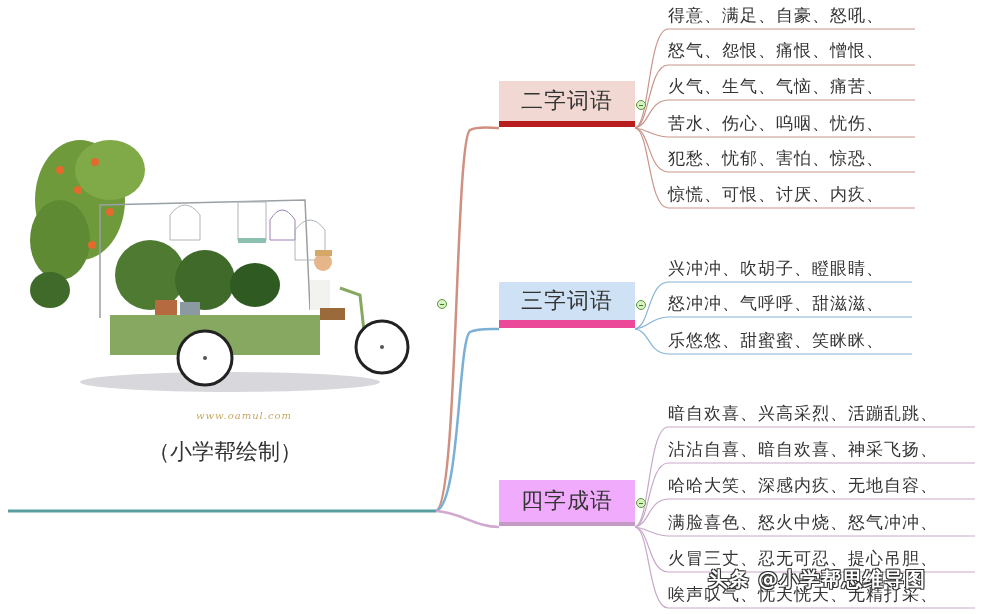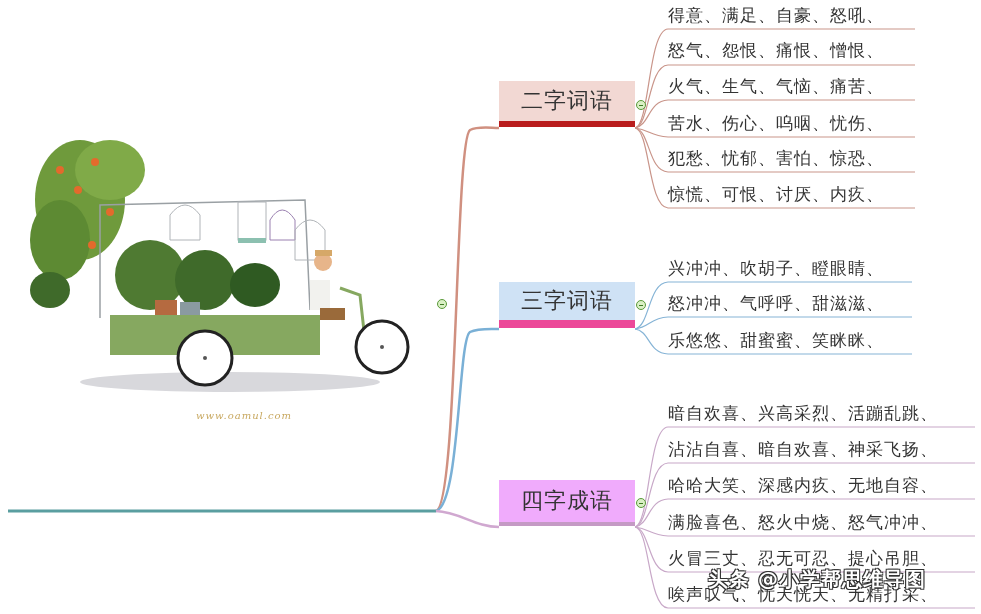--- a/index.html
+++ b/index.html
@@ -103,20 +103,21 @@
     <circle cx="185" cy="248" r="27" fill="#fff" stroke="#222" stroke-width="3"></circle>
     <circle cx="362" cy="237" r="26" fill="#fff" stroke="#222" stroke-width="3"></circle>
     <circle cx="185" cy="248" r="2" fill="#555"></circle>
     <circle cx="362" cy="237" r="2" fill="#555"></circle>
   </svg>
 </div>
 
 <div class="abs url">www.oamul.com</div>
 
 <div class="abs central-title">
+  <div>（小学帮绘制）</div>
 </div>
 
 <div class="collapse" style="left:437px; top:299px;"></div>
 
 <div class="node n1">
   <span>二字词语</span>
 </div>
 <div class="collapse" style="left:636px; top:100px;"></div>
 
 <div class="node n2">

